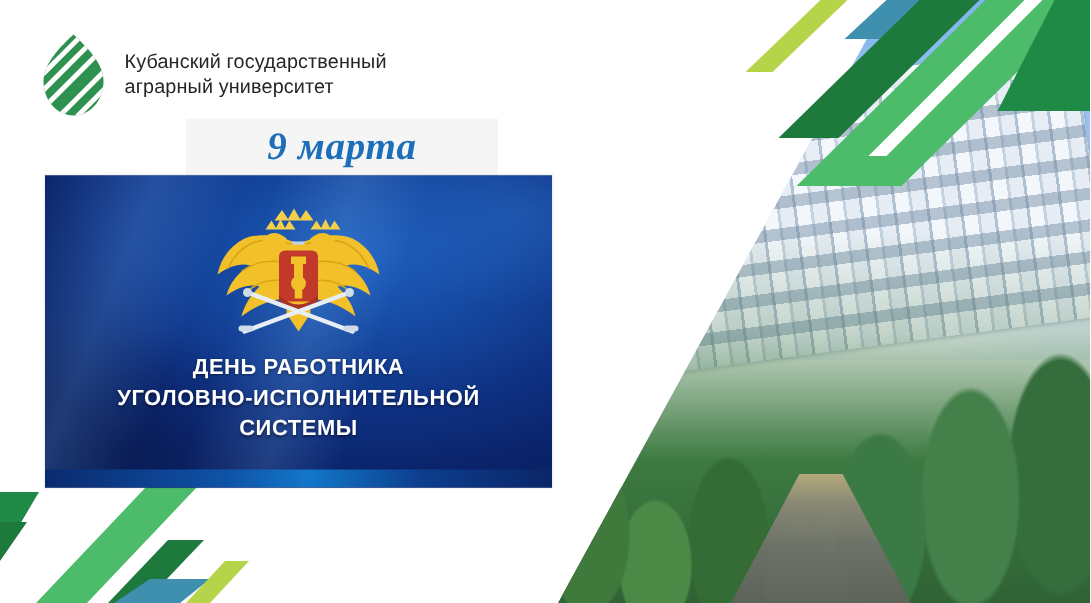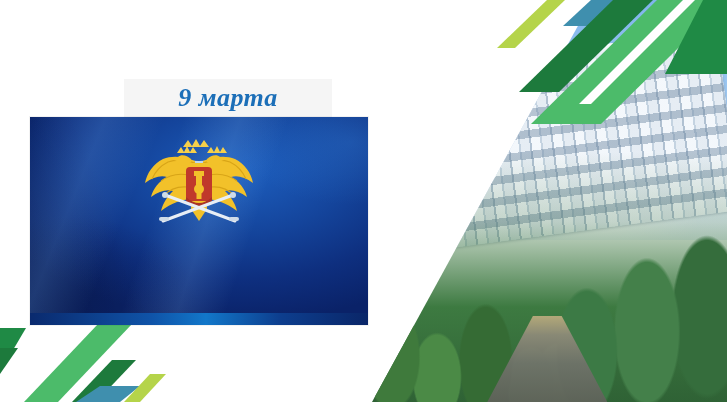--- a/index.html
+++ b/index.html
@@ -237,20 +237,41 @@
     <g>
       <polygon points="0,16 26,16 0,60 0,60" fill="#1f8a45"></polygon>
       <polygon points="24,90 98,12 132,12 58,90" fill="#4cbb6a"></polygon>
       <polygon points="0,36 18,36 0,62" fill="#1d7a3c"></polygon>
       <polygon points="72,90 112,48 136,48 96,90" fill="#1d7a3c"></polygon>
       <polygon points="76,90 100,74 140,74 120,90" fill="#3f8fae"></polygon>
       <polygon points="124,90 150,62 166,62 140,90" fill="#b5d44a"></polygon>
     </g>
   </svg>
 
+  <div class="logo-row">
+    <svg class="logo-mark" viewBox="0 0 44 56">
+      <defs>
+        <clipPath id="leafclip">
+          <path d="M22 1 C34 12 42 22 42 32 C42 45 33 55 22 55 C11 55 2 45 2 32 C2 22 10 12 22 1 Z"></path>
+        </clipPath>
+      </defs>
+      <path d="M22 1 C34 12 42 22 42 32 C42 45 33 55 22 55 C11 55 2 45 2 32 C2 22 10 12 22 1 Z" fill="#2f9150"></path>
+      <g clip-path="url(#leafclip)" stroke="#ffffff" stroke-width="3.2" fill="none">
+        <line x1="-4" y1="22" x2="24" y2="-6"></line>
+        <line x1="-4" y1="33" x2="30" y2="-1"></line>
+        <line x1="-4" y1="44" x2="36" y2="4"></line>
+        <line x1="0" y1="52" x2="42" y2="10"></line>
+        <line x1="10" y1="58" x2="46" y2="22"></line>
+        <line x1="20" y1="60" x2="48" y2="32"></line>
+      </g>
+      <path d="M22 1 C34 12 42 22 42 32 C42 45 33 55 22 55 C11 55 2 45 2 32 C2 22 10 12 22 1 Z" fill="none" stroke="#ffffff" stroke-width="0"></path>
+    </svg>
+    <div class="logo-text">Кубанский государственный
+аграрный университет</div>
+  </div>
 
   <div class="date-band"></div>
   <div class="date-text">9  марта</div>
 
   <div class="poster">
     <div class="silk"></div>
 
     <svg class="emblem" viewBox="0 0 120 102">
       <g>
 
@@ -295,17 +316,20 @@
         </g>
         <g fill="#cfdbe8">
           <circle cx="26" cy="62" r="3"></circle>
           <circle cx="94" cy="62" r="3"></circle>
           <rect x="20" y="84" width="10" height="4" rx="2"></rect>
           <rect x="90" y="84" width="10" height="4" rx="2"></rect>
         </g>
       </g>
     </svg>
 
+    <div class="poster-caption">ДЕНЬ РАБОТНИКА
+УГОЛОВНО-ИСПОЛНИТЕЛЬНОЙ
+СИСТЕМЫ</div>
 
     <div class="bottombar"></div>
   </div>
 
 </div>
 
 </body></html>

